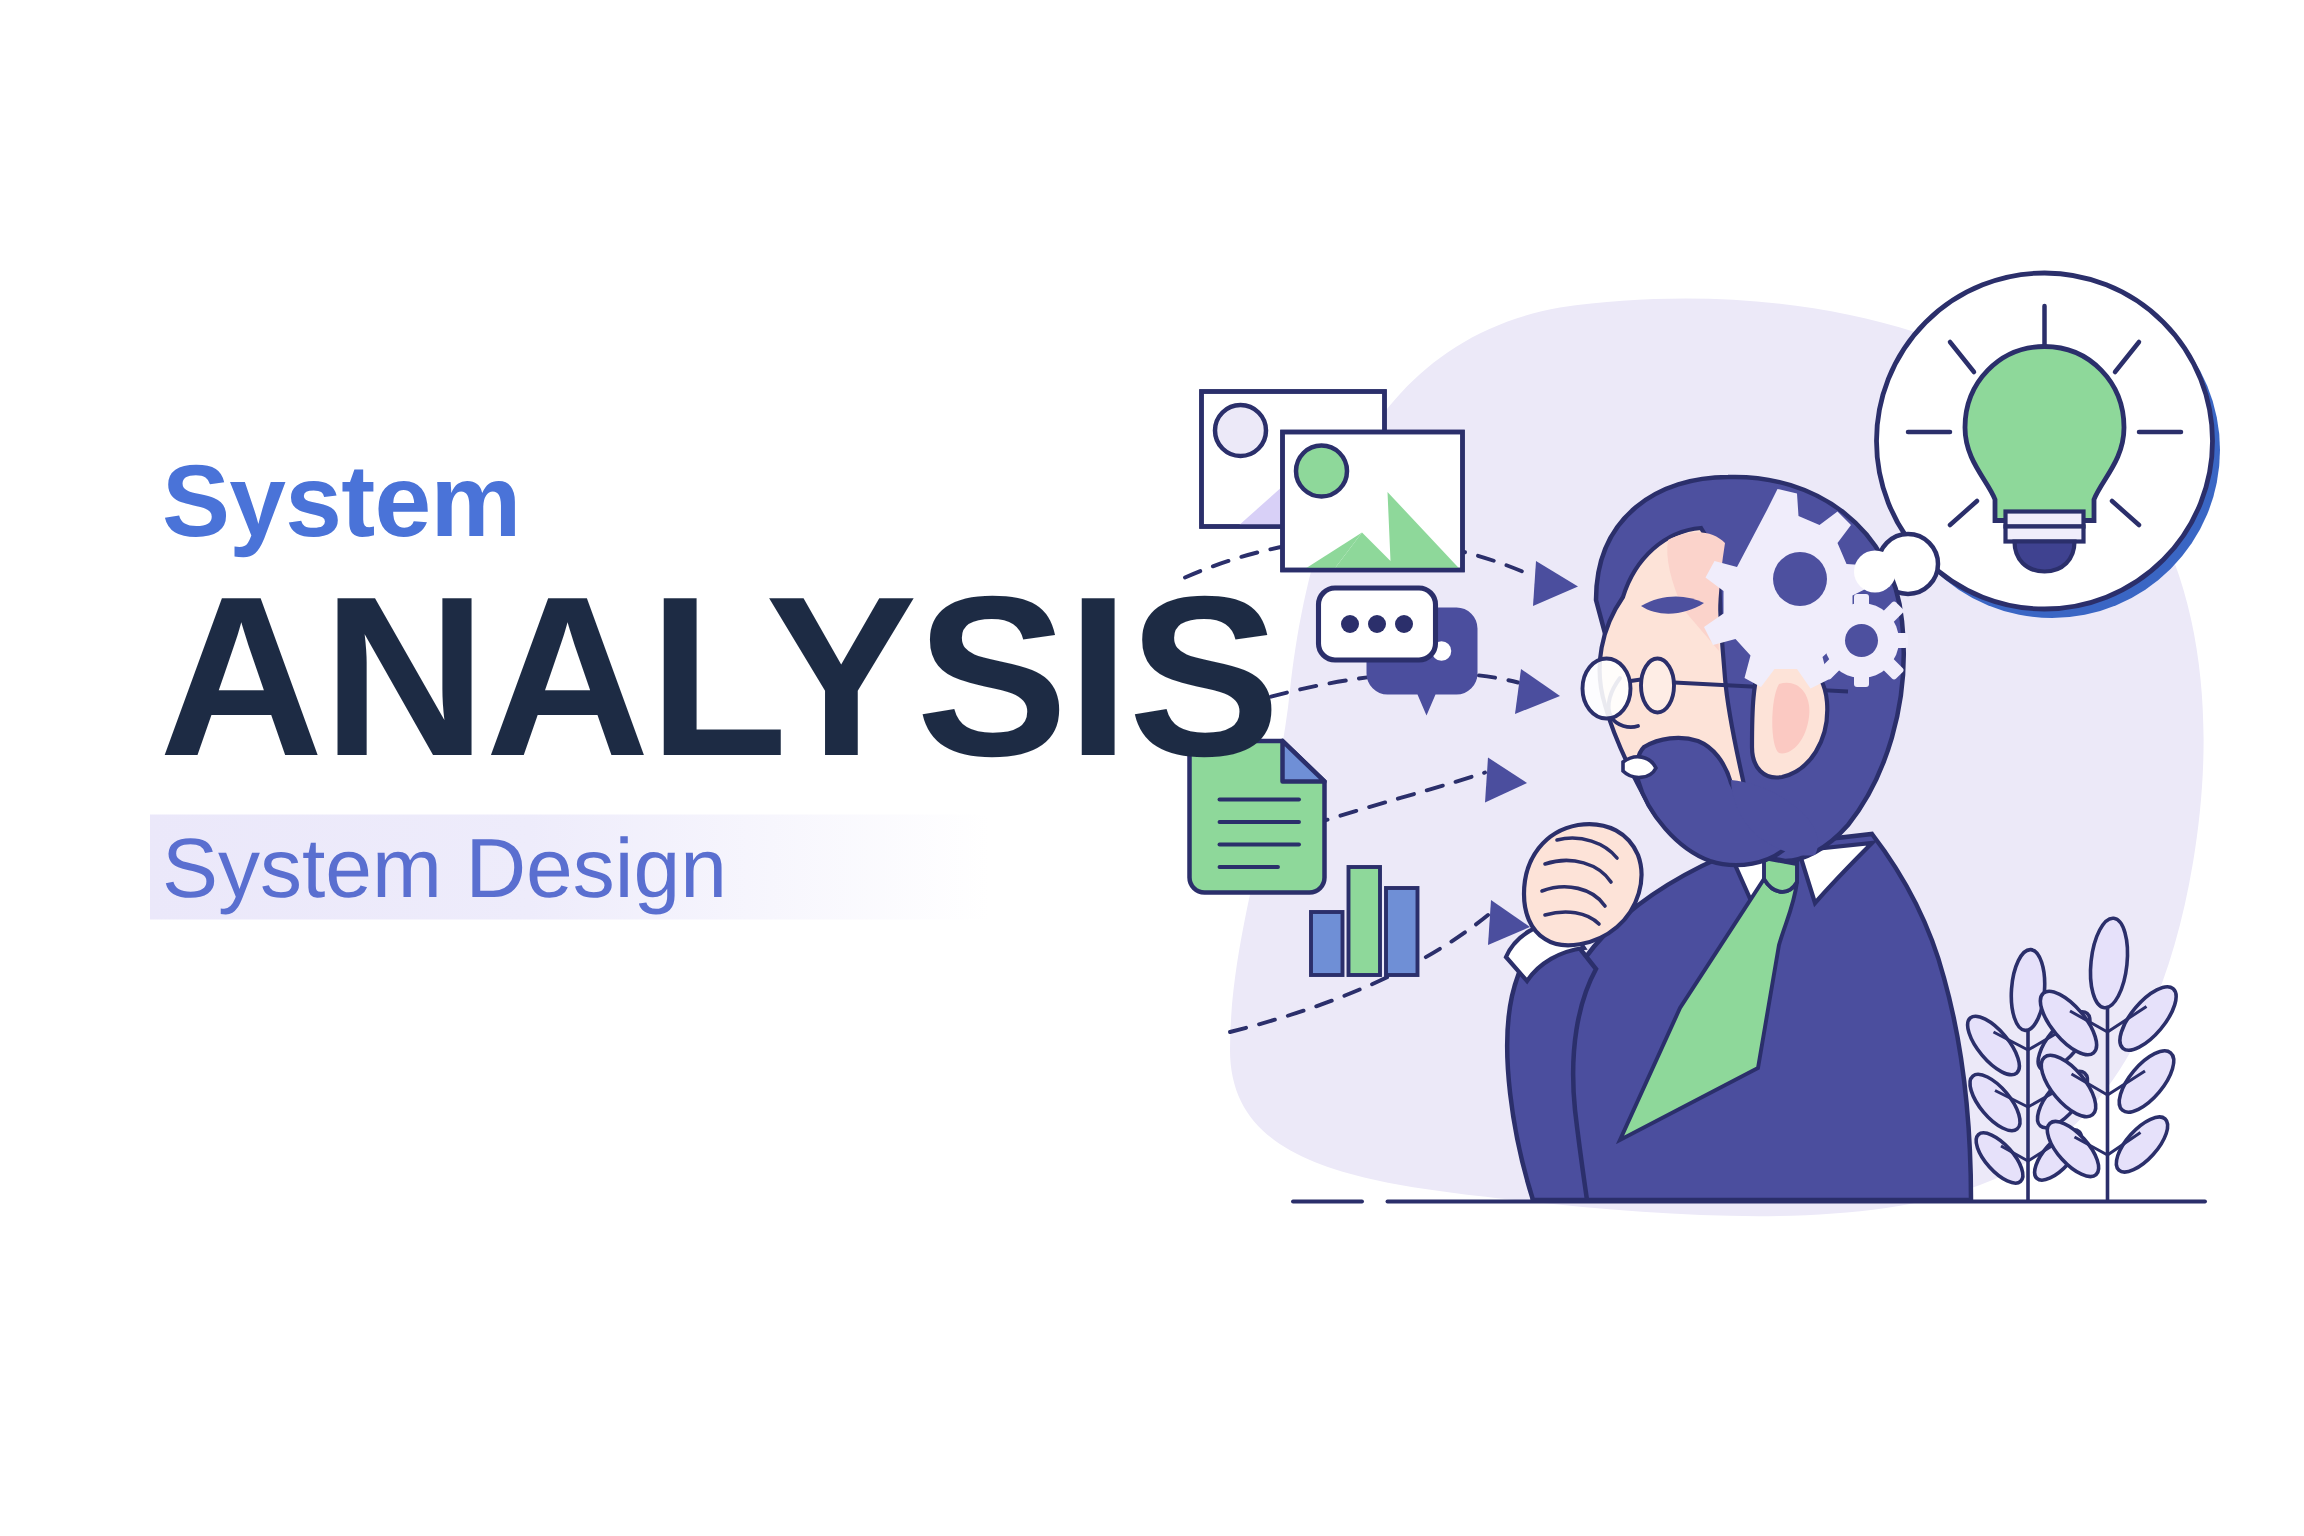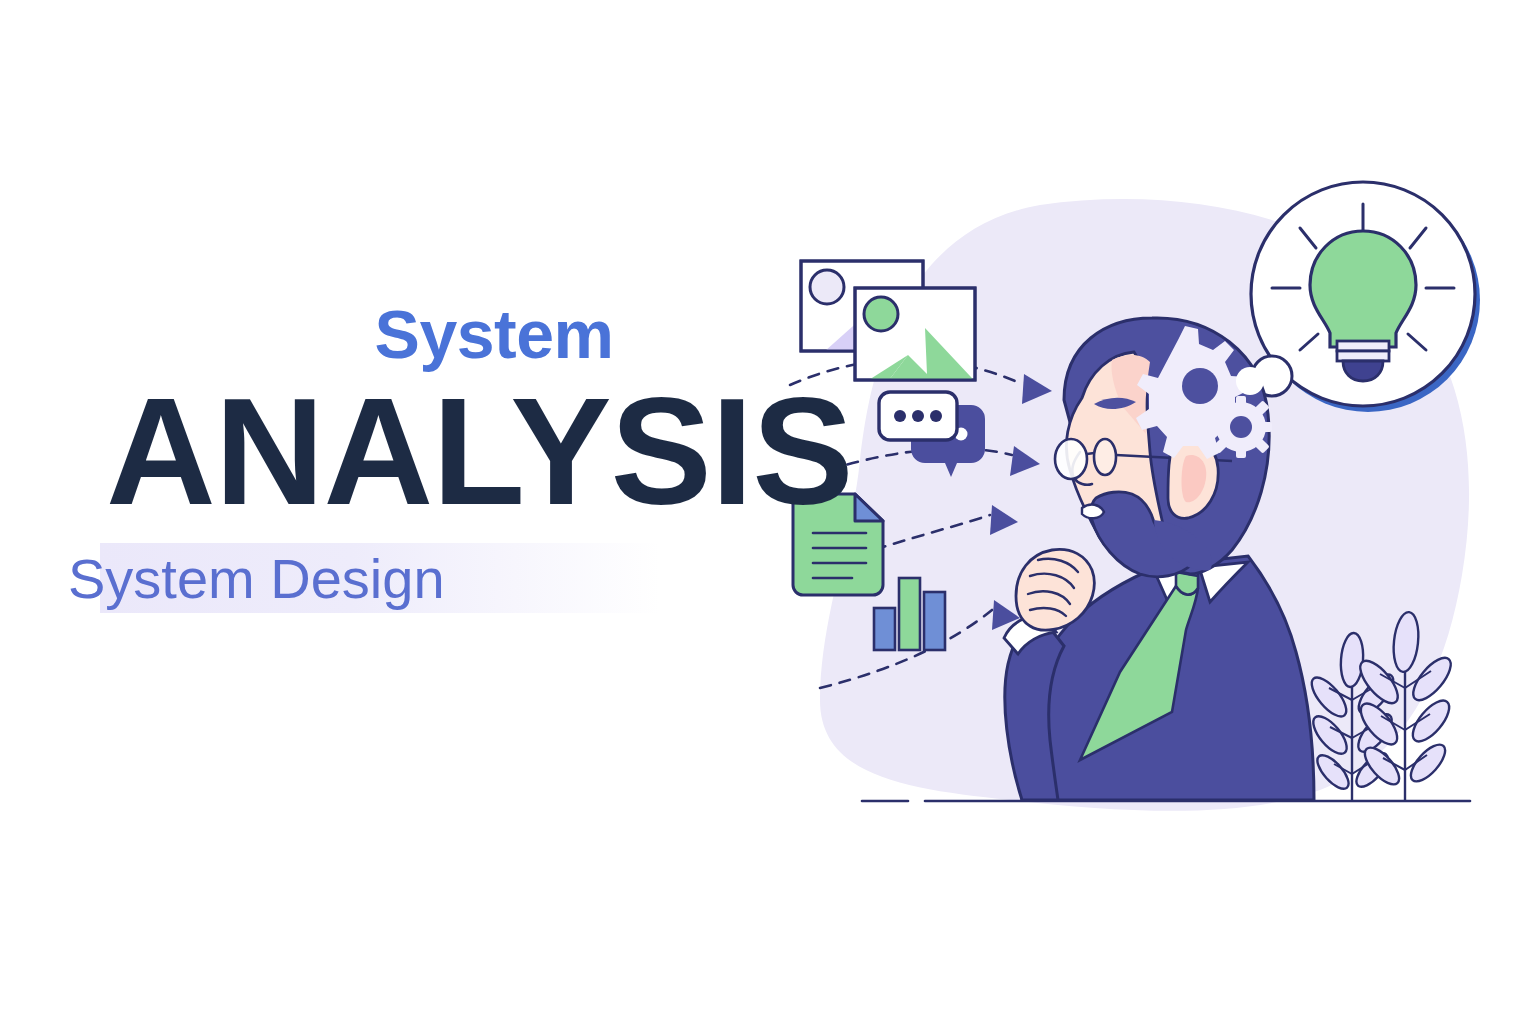--- a/index.html
+++ b/index.html
@@ -23,36 +23,35 @@
     width: 880px;
     z-index: 40;
   }
   #title-system {
     font-size: 68px;
     font-weight: 700;
     color: #4a73d8;
     letter-spacing: -0.5px;
     line-height: 1.0;
     padding-left: 108px;
-    text-align: center;
   }
   #title-analysis {
     font-size: 152px;
     font-weight: 700;
     color: #1d2b44;
     letter-spacing: -1px;
     line-height: 1.08;
     margin-top: 1px;
     padding-left: 106px;
     white-space: nowrap;
   }
   #subtitle-wrap {
     position: relative;
     margin-top: 6px;
-    padding-left: 68px;
+    padding-left: 108px;
     height: 78px;
     display: flex;
     align-items: center;
   }
   #subtitle-band {
     position: absolute;
     left: 100px; top: 4px;
     width: 560px; height: 70px;
     background: linear-gradient(to right, #ebe8fa 0%, #eeecfb 45%, rgba(255,255,255,0) 100%);
     z-index: 0;

